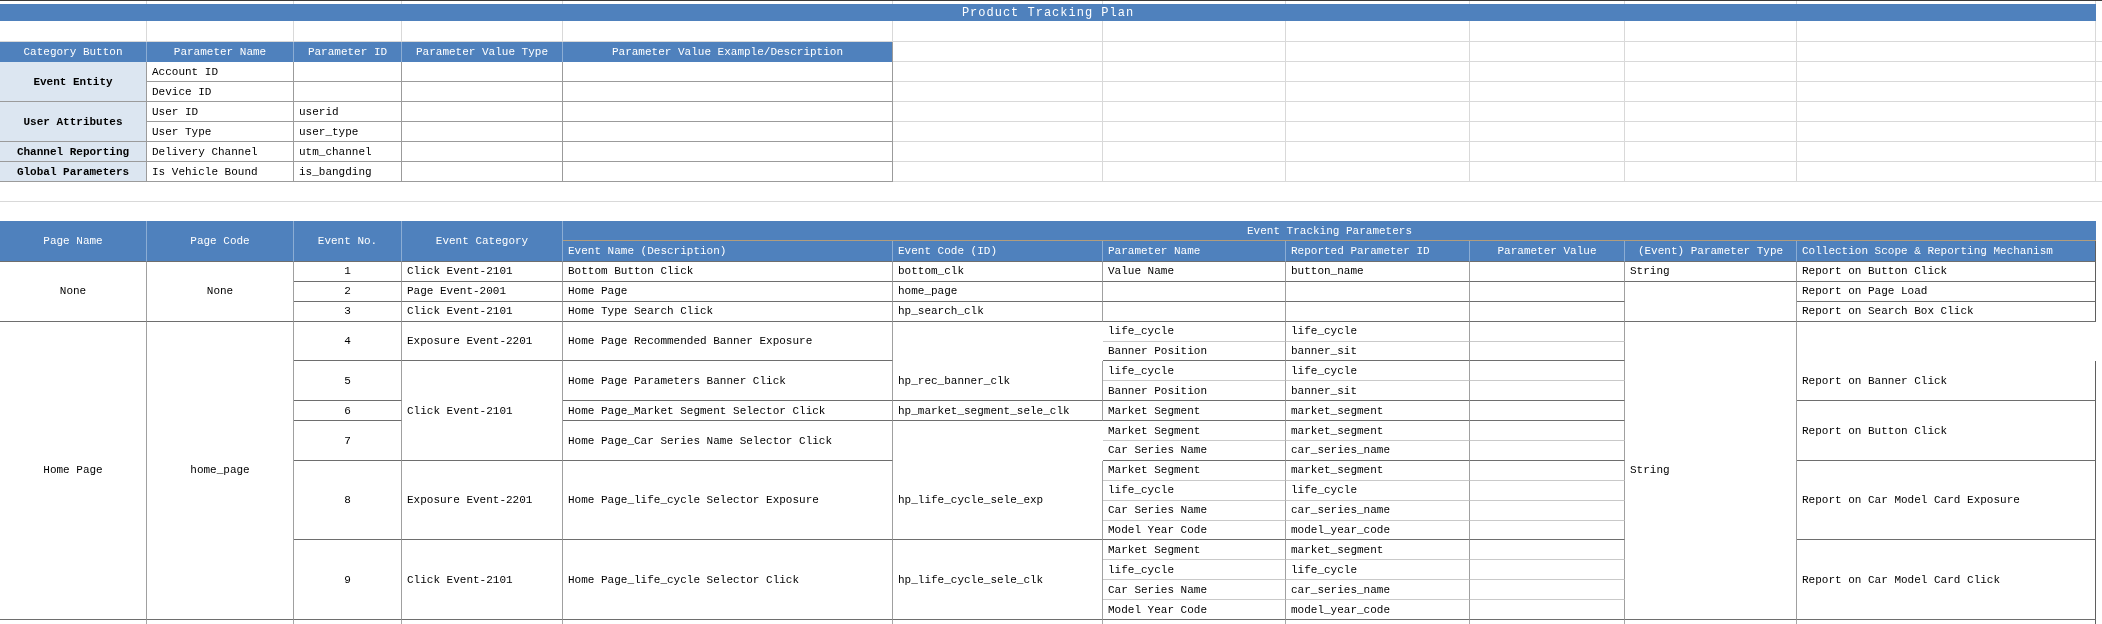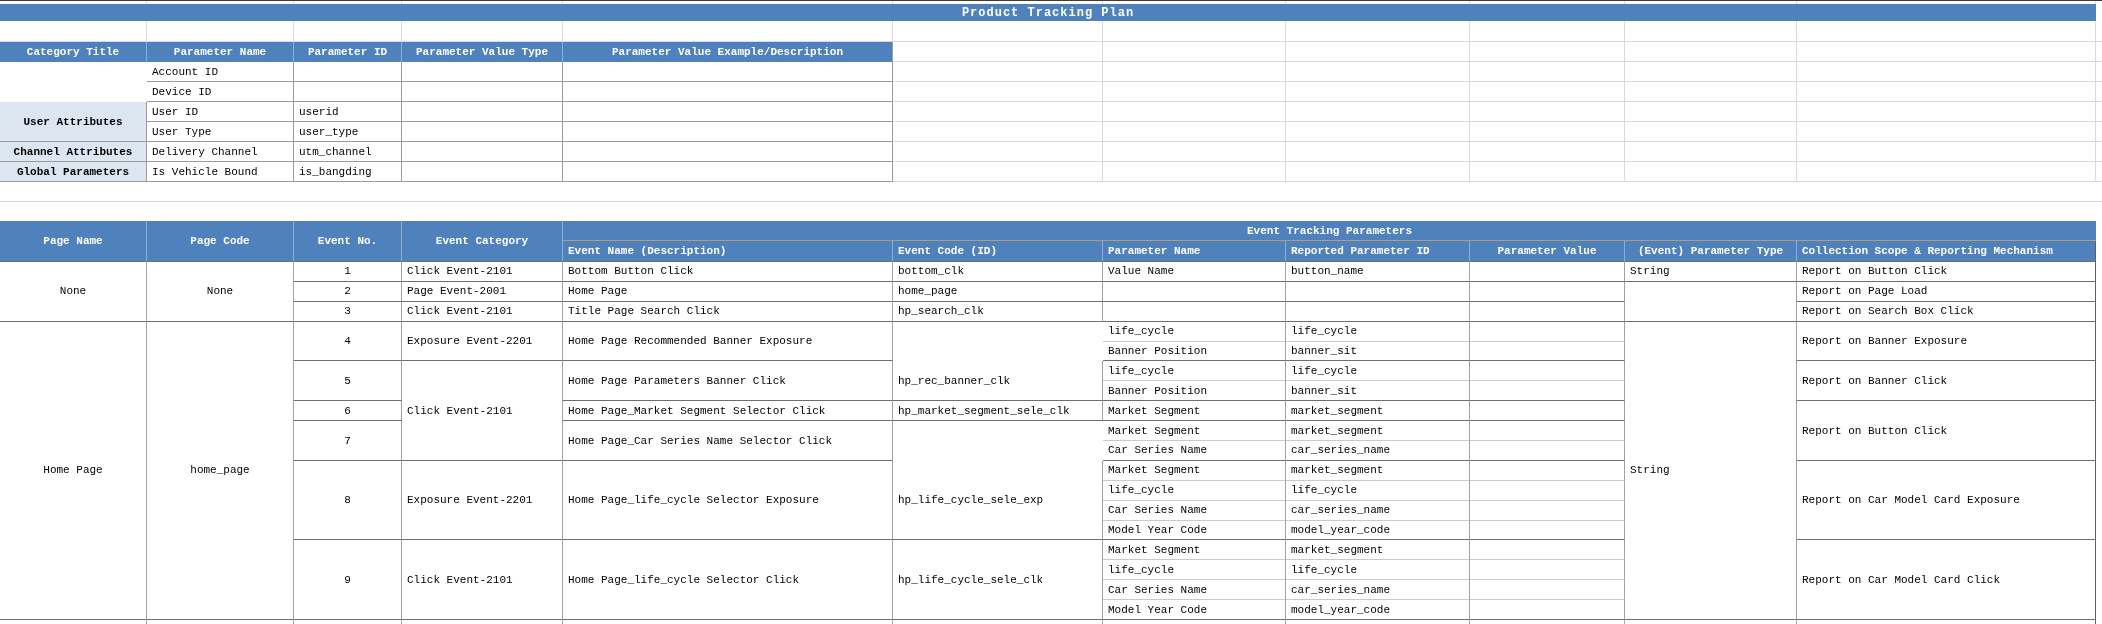--- a/index.html
+++ b/index.html
@@ -9,21 +9,21 @@
     font-size:11px;color:#000;
     display:grid;
     grid-template-columns:147px 147px 108px 161px 330px 210px 183px 184px 155px 172px 299px 6px;
     grid-template-rows:4px 17px 21px 20px 20px 20px 20px 20px 20px 20px 20px 19px 20px 21px repeat(18,19.9px) 3.8px;
     overflow:hidden;
   }
   .top-edge{position:absolute;left:0;top:0;width:2102px;height:1px;background:#3c3c3c;z-index:9;}
   .cell{display:flex;align-items:center;overflow:hidden;box-sizing:border-box;white-space:nowrap;}
   .ctr{justify-content:center;text-align:center;}
   .lft{padding-left:5px;}
-  .blue{background:#4f81bd;color:#fff;font-weight:bold;}
+  .blue{background:#4f81bd;color:#fff;font-weight:normal;}
   .bR{border-right:1px solid rgba(255,255,255,.35);}
   .hB{border-bottom:1px solid #6e6e6e;text-align:right;}
   .tan{border-bottom:1px solid #b19d7e;}
   .title{font-size:12px;letter-spacing:1px;}
   .t1{border-right:1px solid #9b9b9b;border-bottom:1px solid #9b9b9b;}
   .cat{background:#dce6f1;font-weight:bold;}
   .t2{border-right:1px solid #a0a0a0;border-bottom:1px solid #6e6e6e;}
   .sub{border-bottom:1px solid #c9c9c9;}
   .edge{border-right:1px solid #5f5f5f;}
   .strip{box-sizing:border-box;}
@@ -73,30 +73,31 @@
 
 <div id="sheet">
   <div class="top-edge"></div>
 
   <div class="strip vl" style="grid-area:1/1/2/13"></div>
 
   <div class="cell blue ctr title" style="grid-area:2/1/3/12">Product Tracking Plan</div>
 
   <div class="strip vl" style="grid-area:3/1/4/13;border-bottom:1px solid #d9d9d9"></div>
 
-  <div class="cell blue ctr bR" style="grid-area:4/1">Category Title</div>
+  <div class="cell blue ctr bR" style="grid-area:4/1">Category Button</div>
   <div class="cell blue ctr bR" style="grid-area:4/2">Parameter Name</div>
   <div class="cell blue ctr bR" style="grid-area:4/3">Parameter ID</div>
   <div class="cell blue ctr bR" style="grid-area:4/4">Parameter Value Type</div>
   <div class="cell blue ctr" style="grid-area:4/5;border-right:1px solid #9b9b9b">Parameter Value Example/Description</div>
 
   <div class="strip grid-right" style="grid-area:4/6/11/13"></div>
 
+  <div class="cell t1 cat ctr" style="grid-area:5/1/7/2">Event Entity</div>
   <div class="cell t1 cat ctr" style="grid-area:7/1/9/2">User Attributes</div>
-  <div class="cell t1 cat ctr" style="grid-area:9/1/10/2">Channel Attributes</div>
+  <div class="cell t1 cat ctr" style="grid-area:9/1/10/2">Channel Reporting</div>
   <div class="cell t1 cat ctr" style="grid-area:10/1/11/2">Global Parameters</div>
 
   <div class="cell t1 lft" style="grid-area:5/2">Account ID</div>
   <div class="cell t1 lft" style="grid-area:6/2">Device ID</div>
   <div class="cell t1 lft" style="grid-area:7/2">User ID</div>
   <div class="cell t1 lft" style="grid-area:8/2">User Type</div>
   <div class="cell t1 lft" style="grid-area:9/2">Delivery Channel</div>
   <div class="cell t1 lft" style="grid-area:10/2">Is Vehicle Bound</div>
 
   <div class="cell t1 lft" style="grid-area:5/3"></div>
@@ -152,21 +153,21 @@
   <div class="cell t2 lft" style="grid-area:15/4">Click Event-2101</div>
   <div class="cell t2 lft" style="grid-area:16/4">Page Event-2001</div>
   <div class="cell t2 lft" style="grid-area:17/4">Click Event-2101</div>
   <div class="cell t2 lft" style="grid-area:18/4/20/5">Exposure Event-2201</div>
   <div class="cell t2 lft" style="grid-area:20/4/25/5">Click Event-2101</div>
   <div class="cell t2 lft" style="grid-area:25/4/29/5">Exposure Event-2201</div>
   <div class="cell t2 lft" style="grid-area:29/4/33/5">Click Event-2101</div>
 
   <div class="cell t2 lft" style="grid-area:15/5">Bottom Button Click</div>
   <div class="cell t2 lft" style="grid-area:16/5">Home Page</div>
-  <div class="cell t2 lft" style="grid-area:17/5">Title Page Search Click</div>
+  <div class="cell t2 lft" style="grid-area:17/5">Home Type Search Click</div>
   <div class="cell t2 lft" style="grid-area:18/5/20/6">Home Page Recommended Banner Exposure</div>
   <div class="cell t2 lft" style="grid-area:20/5/22/6">Home Page Parameters Banner Click</div>
   <div class="cell t2 lft" style="grid-area:22/5">Home Page_Market Segment Selector Click</div>
   <div class="cell t2 lft" style="grid-area:23/5/25/6">Home Page_Car Series Name Selector Click</div>
   <div class="cell t2 lft" style="grid-area:25/5/29/6">Home Page_life_cycle Selector Exposure</div>
   <div class="cell t2 lft" style="grid-area:29/5/33/6">Home Page_life_cycle Selector Click</div>
 
   <div class="cell t2 lft" style="grid-area:15/6">bottom_clk</div>
   <div class="cell t2 lft" style="grid-area:16/6">home_page</div>
   <div class="cell t2 lft" style="grid-area:17/6">hp_search_clk</div>
@@ -232,20 +233,19 @@
   <div class="cell t2 sub" style="grid-area:31/9"></div>
   <div class="cell t2" style="grid-area:32/9"></div>
 
   <div class="cell t2 lft" style="grid-area:15/10">String</div>
   <div class="cell t2 lft" style="grid-area:16/10/18/11"></div>
   <div class="cell t2 lft" style="grid-area:18/10/33/11">String</div>
 
   <div class="cell t2 lft edge" style="grid-area:15/11/16/12">Report on Button Click</div>
   <div class="cell t2 lft edge" style="grid-area:16/11/17/12">Report on Page Load</div>
   <div class="cell t2 lft edge" style="grid-area:17/11/18/12">Report on Search Box Click</div>
-  <div class="cell t2 lft edge" style="grid-area:18/11/20/12">Report on Banner Exposure</div>
   <div class="cell t2 lft edge" style="grid-area:20/11/22/12">Report on Banner Click</div>
   <div class="cell t2 lft edge" style="grid-area:22/11/25/12">Report on Button Click</div>
   <div class="cell t2 lft edge" style="grid-area:25/11/29/12">Report on Car Model Card Exposure</div>
   <div class="cell t2 lft edge" style="grid-area:29/11/33/12">Report on Car Model Card Click</div>
 
   <div class="strip vl2" style="grid-area:33/1/34/13"></div>
 </div>
 
 </body></html>

